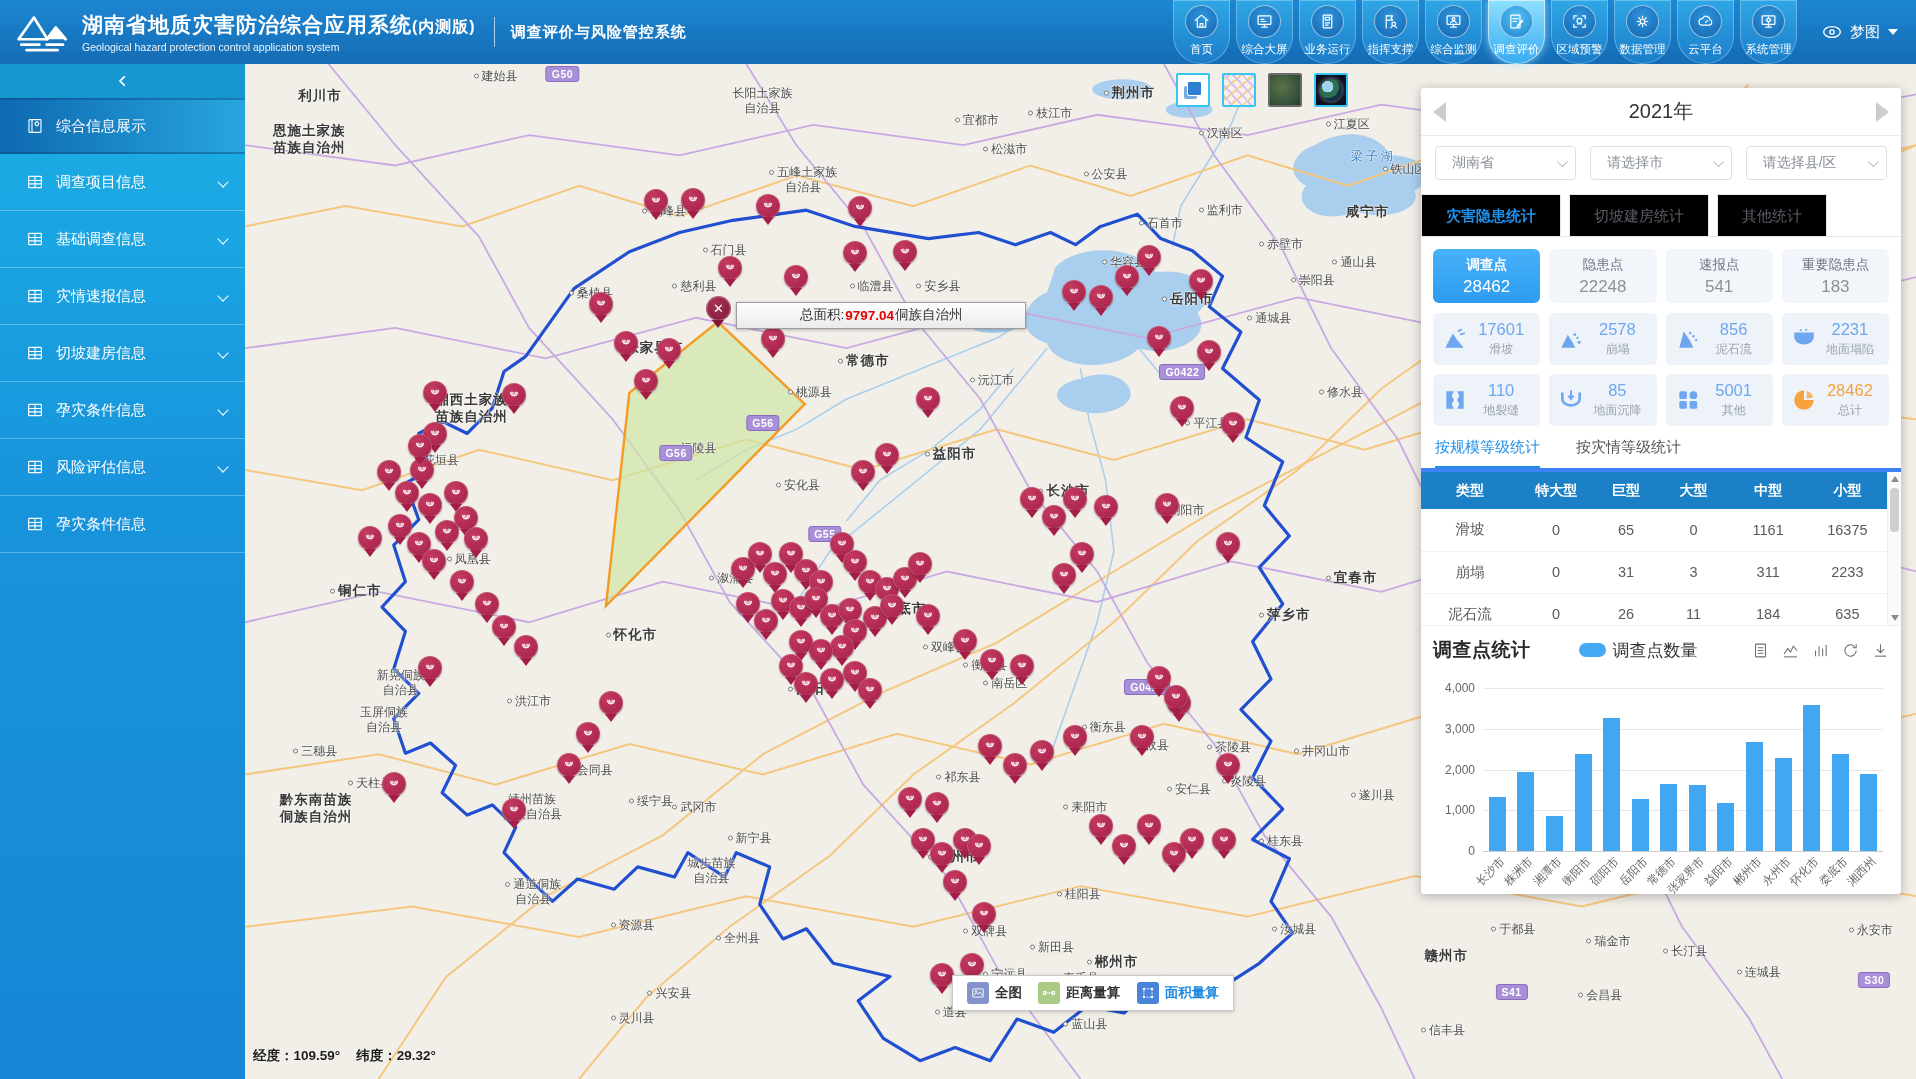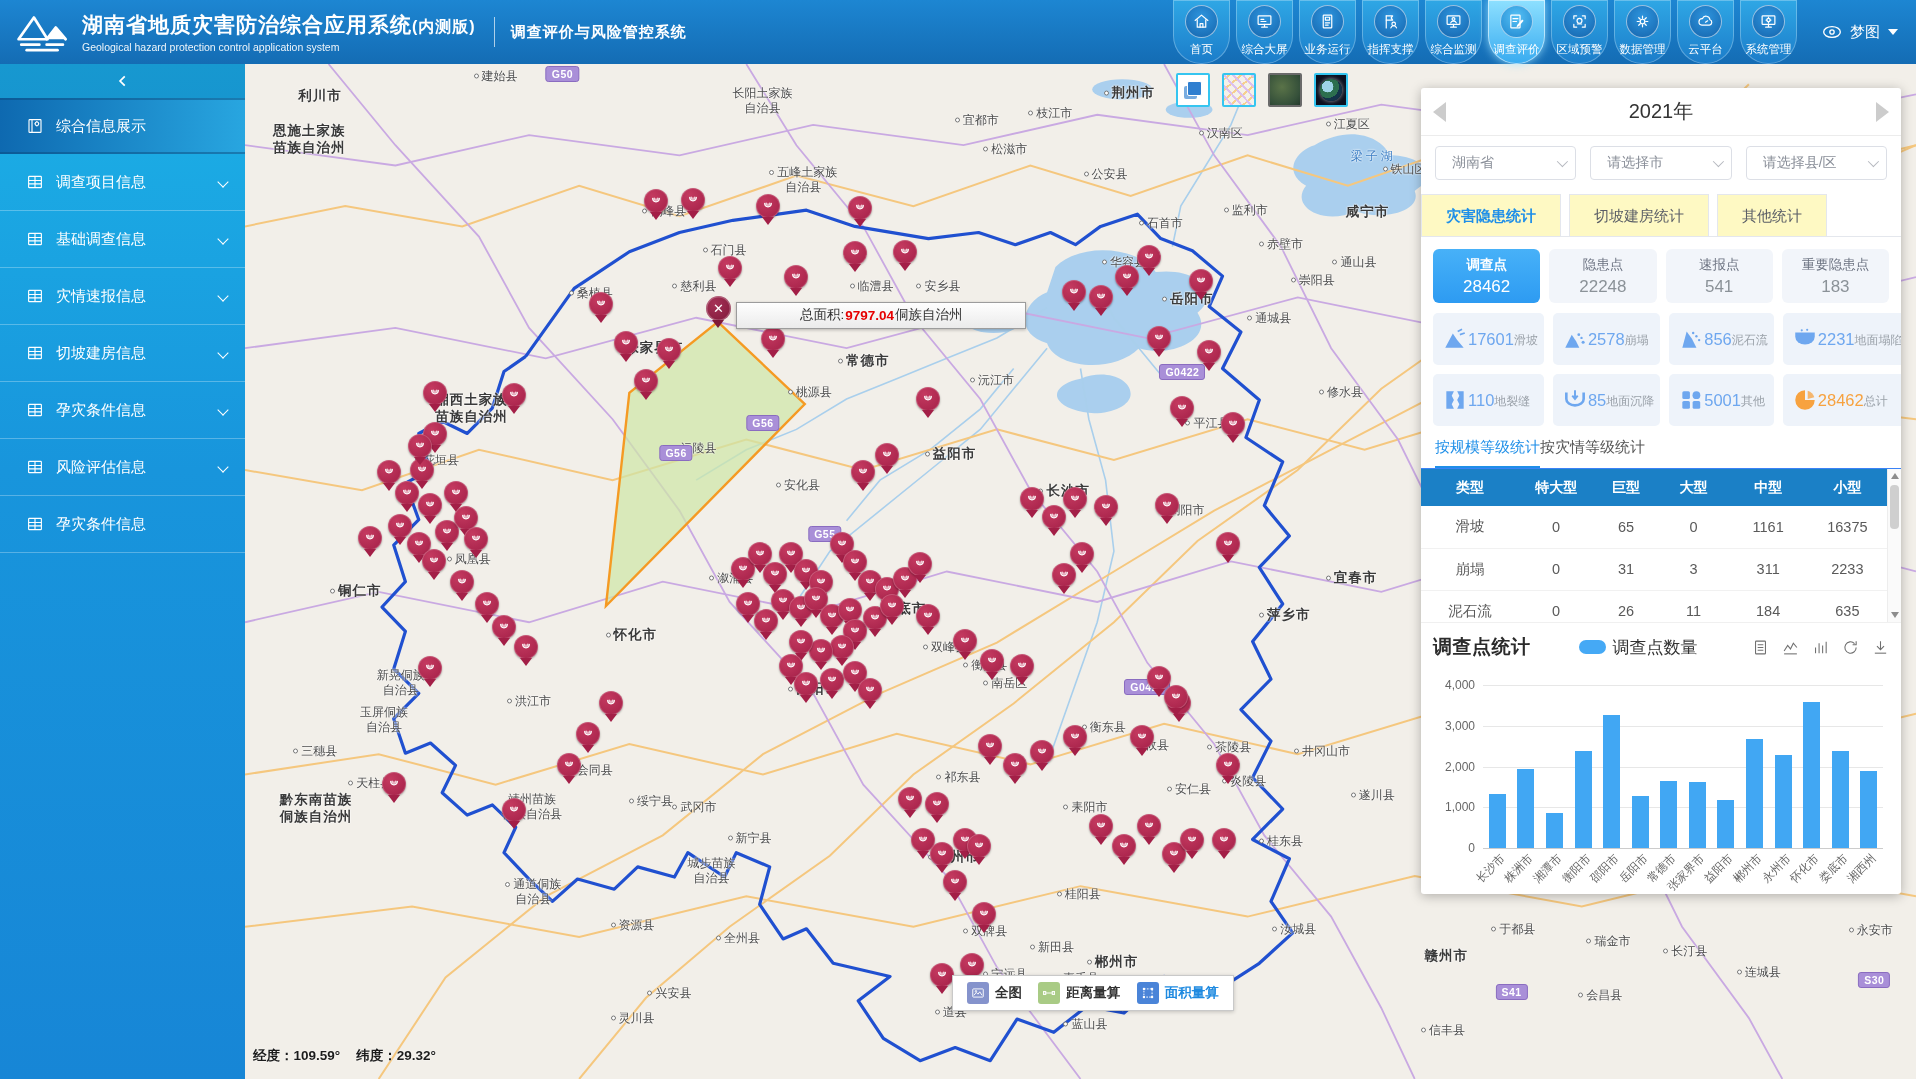--- a/index.html
+++ b/index.html
@@ -76,39 +76,39 @@
   #year-bar{height:48px;border-bottom:1px solid #ececec;display:flex;align-items:center;justify-content:center;position:relative;}
   #year-text{font-size:20px;color:#333;}
   .yr-arrow{position:absolute;top:14px;width:0;height:0;border-top:10px solid transparent;border-bottom:10px solid transparent;cursor:pointer;}
   #yr-prev{left:12px;border-right:13px solid #ccc;}
   #yr-next{right:12px;border-left:13px solid #ccc;}
   #selects{display:flex;gap:14px;padding:10px 14px 6px;}
   .sel{flex:1;height:34px;border:1px solid #dcdfe6;border-radius:4px;display:flex;align-items:center;padding:0 10px 0 16px;color:#8a8f99;font-size:14px;cursor:pointer;position:relative;}
   .sel .sv{flex:1;white-space:nowrap;overflow:hidden;}
   .sel .sc{width:8px;height:8px;border-right:1.6px solid #b5b8bf;border-bottom:1.6px solid #b5b8bf;transform:rotate(45deg) translateY(-2px);}
   #tabs{display:flex;margin:8px 0 0 0;border-bottom:1px solid #e4e7ed;padding-left:0;}
-  .tab{padding:0 24px;height:42px;line-height:42px;border:1px solid #e4e7ed;border-bottom:none;font-size:15px;color:#5a5e66;cursor:pointer;background:#fef9c3;white-space:nowrap;}
+  .tab{padding:0 24px;height:42px;line-height:42px;border:1px solid #e4e7ed;border-bottom:none;font-size:15px;color:#5a5e66;cursor:pointer;background:#000000;white-space:nowrap;}
   .tab + .tab{margin-left:8px;}
   .tab.active{color:#1f8fe8;font-weight:bold;}
   #stat-cards{display:grid;grid-template-columns:repeat(4,1fr);gap:9px;padding:12px 12px 4px;}
   .scard{height:54px;border-radius:6px;background:#f2f5fa;display:flex;flex-direction:column;align-items:center;justify-content:center;cursor:pointer;}
   .scard .sl{font-size:13.5px;color:#6b7280;}
   .scard .svv{font-size:17px;color:#8b9298;margin-top:3px;}
   .scard.active{background:linear-gradient(180deg,#47b1f8,#2d9bf2);}
   .scard.active .sl,.scard.active .svv{color:#fff;}
   .scard.active .sl{font-weight:bold;}
   #icon-stats{display:grid;grid-template-columns:repeat(4,1fr);gap:9px;padding:6px 12px 2px;}
   .icell{height:52px;border-radius:5px;background:#eef3fa;display:flex;align-items:center;padding:0 6px 0 9px;}
   .icell svg{width:26px;height:26px;flex:0 0 26px;color:#6ea7ef;}
-  .icell .col{flex:1;display:flex;flex-direction:row;align-items:center;}
+  .icell .col{flex:1;display:flex;flex-direction:column;align-items:center;}
   .icell .iv{font-size:16.5px;color:#6ea7ef;}
   .icell .il{font-size:12px;color:#9aa1a9;margin-top:2px;white-space:nowrap;}
   .icell.orange svg{color:#f7a23f;}
   .icell.orange .iv{color:#f7a23f;}
-  #sub-tabs{display:flex;padding:10px 14px 0;border-bottom:1px solid #3b82f6;}
+  #sub-tabs{display:flex;gap:36px;padding:10px 14px 0;border-bottom:4px solid #3b82f6;}
   .stab{font-size:15px;color:#555;padding-bottom:9px;cursor:pointer;border-bottom:2.5px solid transparent;}
   .stab.active{color:#1f8fe8;border-bottom-color:#1f8fe8;}
   #table-wrap{position:relative;height:154px;overflow:hidden;border-bottom:1px solid #f0f0f0;}
   table{width:calc(100% - 14px);border-collapse:collapse;table-layout:fixed;}
   thead th{background:#1b80c6;color:#fff;font-size:14px;font-weight:bold;height:37px;}
   tbody td{height:42px;font-size:14.5px;color:#5a5a5a;text-align:center;border-bottom:1px solid #f1f1f1;}
   #vscroll{position:absolute;right:0;top:0;bottom:0;width:14px;background:#fafafa;border-left:1px solid #ededed;}
   #vscroll .sar{position:absolute;left:3px;width:0;height:0;border-left:4px solid transparent;border-right:4px solid transparent;cursor:pointer;}
   #vscroll .up{top:4px;border-bottom:6px solid #8d8d8d;}
   #vscroll .dn{bottom:4px;border-top:6px solid #8d8d8d;}
@@ -389,21 +389,21 @@
 自治县</span>
         <span class="map-label" style="left: 42.6%; top: 5.5%;"><span class="dot"></span>宜都市</span>
         <span class="map-label" style="left: 47%; top: 4.8%;"><span class="dot"></span>枝江市</span>
         <span class="map-label s2" style="left: 51.5%; top: 2.9%;"><span class="dot"></span>荆州市</span>
         <span class="map-label" style="left: 44.3%; top: 8.4%;"><span class="dot"></span>松滋市</span>
         <span class="map-label" style="left: 50.3%; top: 10.8%;"><span class="dot"></span>公安县</span>
         <span class="map-label" style="left: 31.5%; top: 11.4%;"><span class="dot"></span>五峰土家族
 自治县</span>
         <span class="map-label" style="left: 23.9%; top: 14.5%;"><span class="dot"></span>鹤峰县</span>
         <span class="map-label" style="left: 53.6%; top: 15.7%;"><span class="dot"></span>石首市</span>
-        <span class="map-label" style="left: 57.2%; top: 14.4%; margin-left: 25px;"><span class="dot"></span>监利市</span>
+        <span class="map-label" style="left: 57.2%; top: 14.4%;"><span class="dot"></span>监利市</span>
         <span class="map-label" style="left: 57.2%; top: 6.8%;"><span class="dot"></span>汉南区</span>
         <span class="map-label" style="left: 64.8%; top: 5.9%;"><span class="dot"></span>江夏区</span>
         <span class="map-label w" style="left: 66.3%; top: 9.1%;">梁子湖</span>
         <span class="map-label" style="left: 68.2%; top: 10.3%;"><span class="dot"></span>铁山区</span>
         <span class="map-label s2" style="left: 66%; top: 14.6%;">咸宁市</span>
         <span class="map-label" style="left: 60.8%; top: 17.7%;"><span class="dot"></span>赤壁市</span>
         <span class="map-label" style="left: 62.7%; top: 21.3%;"><span class="dot"></span>崇阳县</span>
         <span class="map-label" style="left: 60.1%; top: 25%;"><span class="dot"></span>通城县</span>
         <span class="map-label" style="left: 51.4%; top: 19.5%;"><span class="dot"></span>华容县</span>
         <span class="map-label s2" style="left: 55%; top: 23.2%;"><span class="dot"></span>岳阳市</span>

